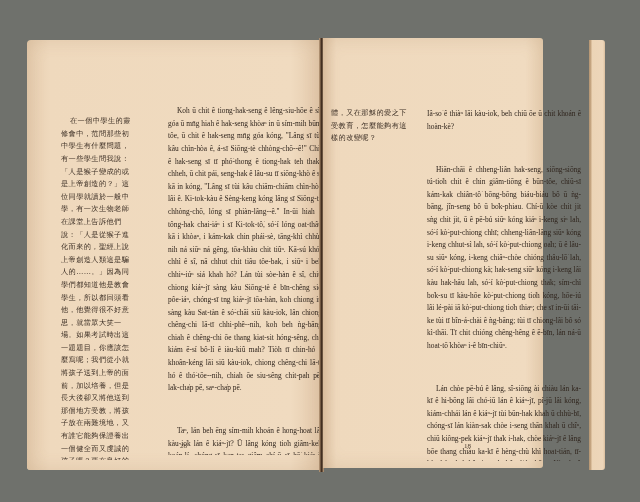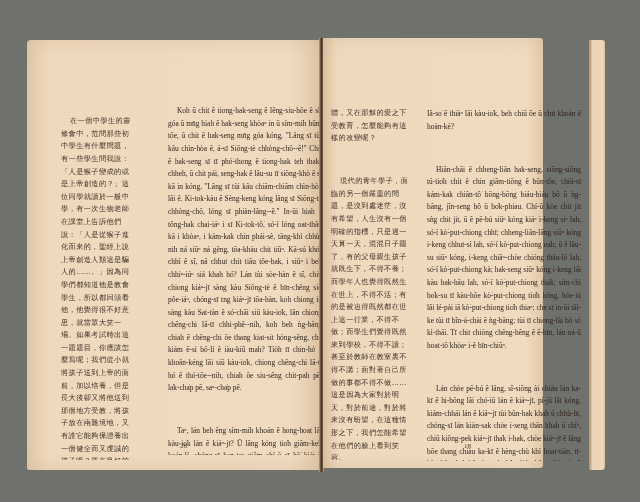--- a/index.html
+++ b/index.html
@@ -76,21 +76,20 @@
       
     </div>
     <div class="page-num" style="left:153px; top:402px;">28</div>
   </div>
 
   <div class="gutter"></div>
 
   <div class="page page-right">
     <div class="cn-col" style="left:8px; top:44px; width:78px; height:378px; overflow:hidden;">
       <div class="para" style="text-indent:0;">體，又在那穌的愛之下受教育，怎麼能夠有這樣的改變呢？</div>
-      <div class="para">現代的青年學子，面臨的另一個嚴重的問題，是沒到處迷茫，沒有希望，人生沒有一個明確的指標，只是過一天算一天，混混日子罷了，有的父母親生孩子就既生下，不得不養；而學年人也覺得既然生在世上，不得不活；有的是被迫得既然都在世上這一行業，不得不做；而學生們覺得既然來到學校，不得不讀；甚至於教師在教室裏不得不講；面對著自己所做的事都不得不做……這是因為大家對於明天，對於前途，對於將來沒有盼望，在這種情形之下，我們怎能希望在他們的臉上看到笑容。</div>
       
       
       
     </div>
     <div class="rom-col" style="left:104px; top:45px; width:154px; height:378px; overflow:hidden;">
       <div class="para" style="text-indent:0;">Iâ-so͘ ê thiàⁿ lāi kàu-io̍k, beh chiū ōe ū chit khoán ê hoàn-kè?</div>
       <div class="para">Hiān-chāi ê chheng-liân hak-seng, siōng-siōng tú-tio̍h chit ê chin giâm-tiōng ê būn-tôe, chiū-sī kám-kak chiân-tô͘ bōng-bōng biáu-biáu bô ū ǹg-bāng, jîn-seng bô ū bo̍k-phiau. Chí-ū kòe chit jit sǹg chit jit, ū ê pē-bú siūⁿ kóng kiáⁿ i-keng siⁿ lah, só͘-í kò͘-put-chiong chhī; chheng-liân-lâng siūⁿ kóng i-keng chhut-sì lah, só͘-í kò͘-put-chiong oa̍h; ū ê lâu-su siūⁿ kóng, i-keng chiâⁿ-chòe chióng thâu-lō͘ lah, só͘-í kò͘-put-chiong kà; hak-seng siūⁿ kóng i-keng lâi kàu hak-hāu lah, só͘-í kò͘-put-chiong tha̍k; sím-chì bo̍k-su tī kàu-hōe kò͘-put-chiong tio̍h kóng, hōe-iú lâi lé-pài iā kò͘-put-chiong tio̍h thiaⁿ; che sī in-ūi tāi-ke tùi tī bîn-á-chài ê ǹg-bāng; tùi tī chiong-lâi bô só͘ kì-thāi. Tī chit chióng chêng-hêng ê ē-bīn, lán ná-ū hoat-tō͘ khòaⁿ i-ê bīn-chiūⁿ.</div>
       <div class="para">Lán chòe pē-bú ê lâng, sî-siōng ài chiàu lán ka-kī ê hi-bōng lâi chó-iū lán ê kiáⁿ-jī, pí-jū lâi kóng, kiám-chhái lán ê kiáⁿ-jī tùi būn-hak khah ū chhù-bī, chóng-sī lán kiàn-sak chòe i-seng thān khah ū chîⁿ, chiū kiông-pek kiáⁿ-jī tha̍k i-hak, chòe kiáⁿ-jī ê lâng bōe thang chiàu ka-kī ê hèng-chù khì hoat-tián, tī-kàu kám-kak bô sim-sek, bô só͘ ǹg-bāng. Ki-tok-tô͘ ê chú-lú iû-goân bô koh-iūⁿ, in tāi-pō͘-hūn lóng m̄-kāⁿ hó-tāⁿ lāi kóng chhut in ka-kī ê chì-goān, in-ūi in chai kóng chhut lâi, iā sī bô chhái-kang.</div>
       
       

